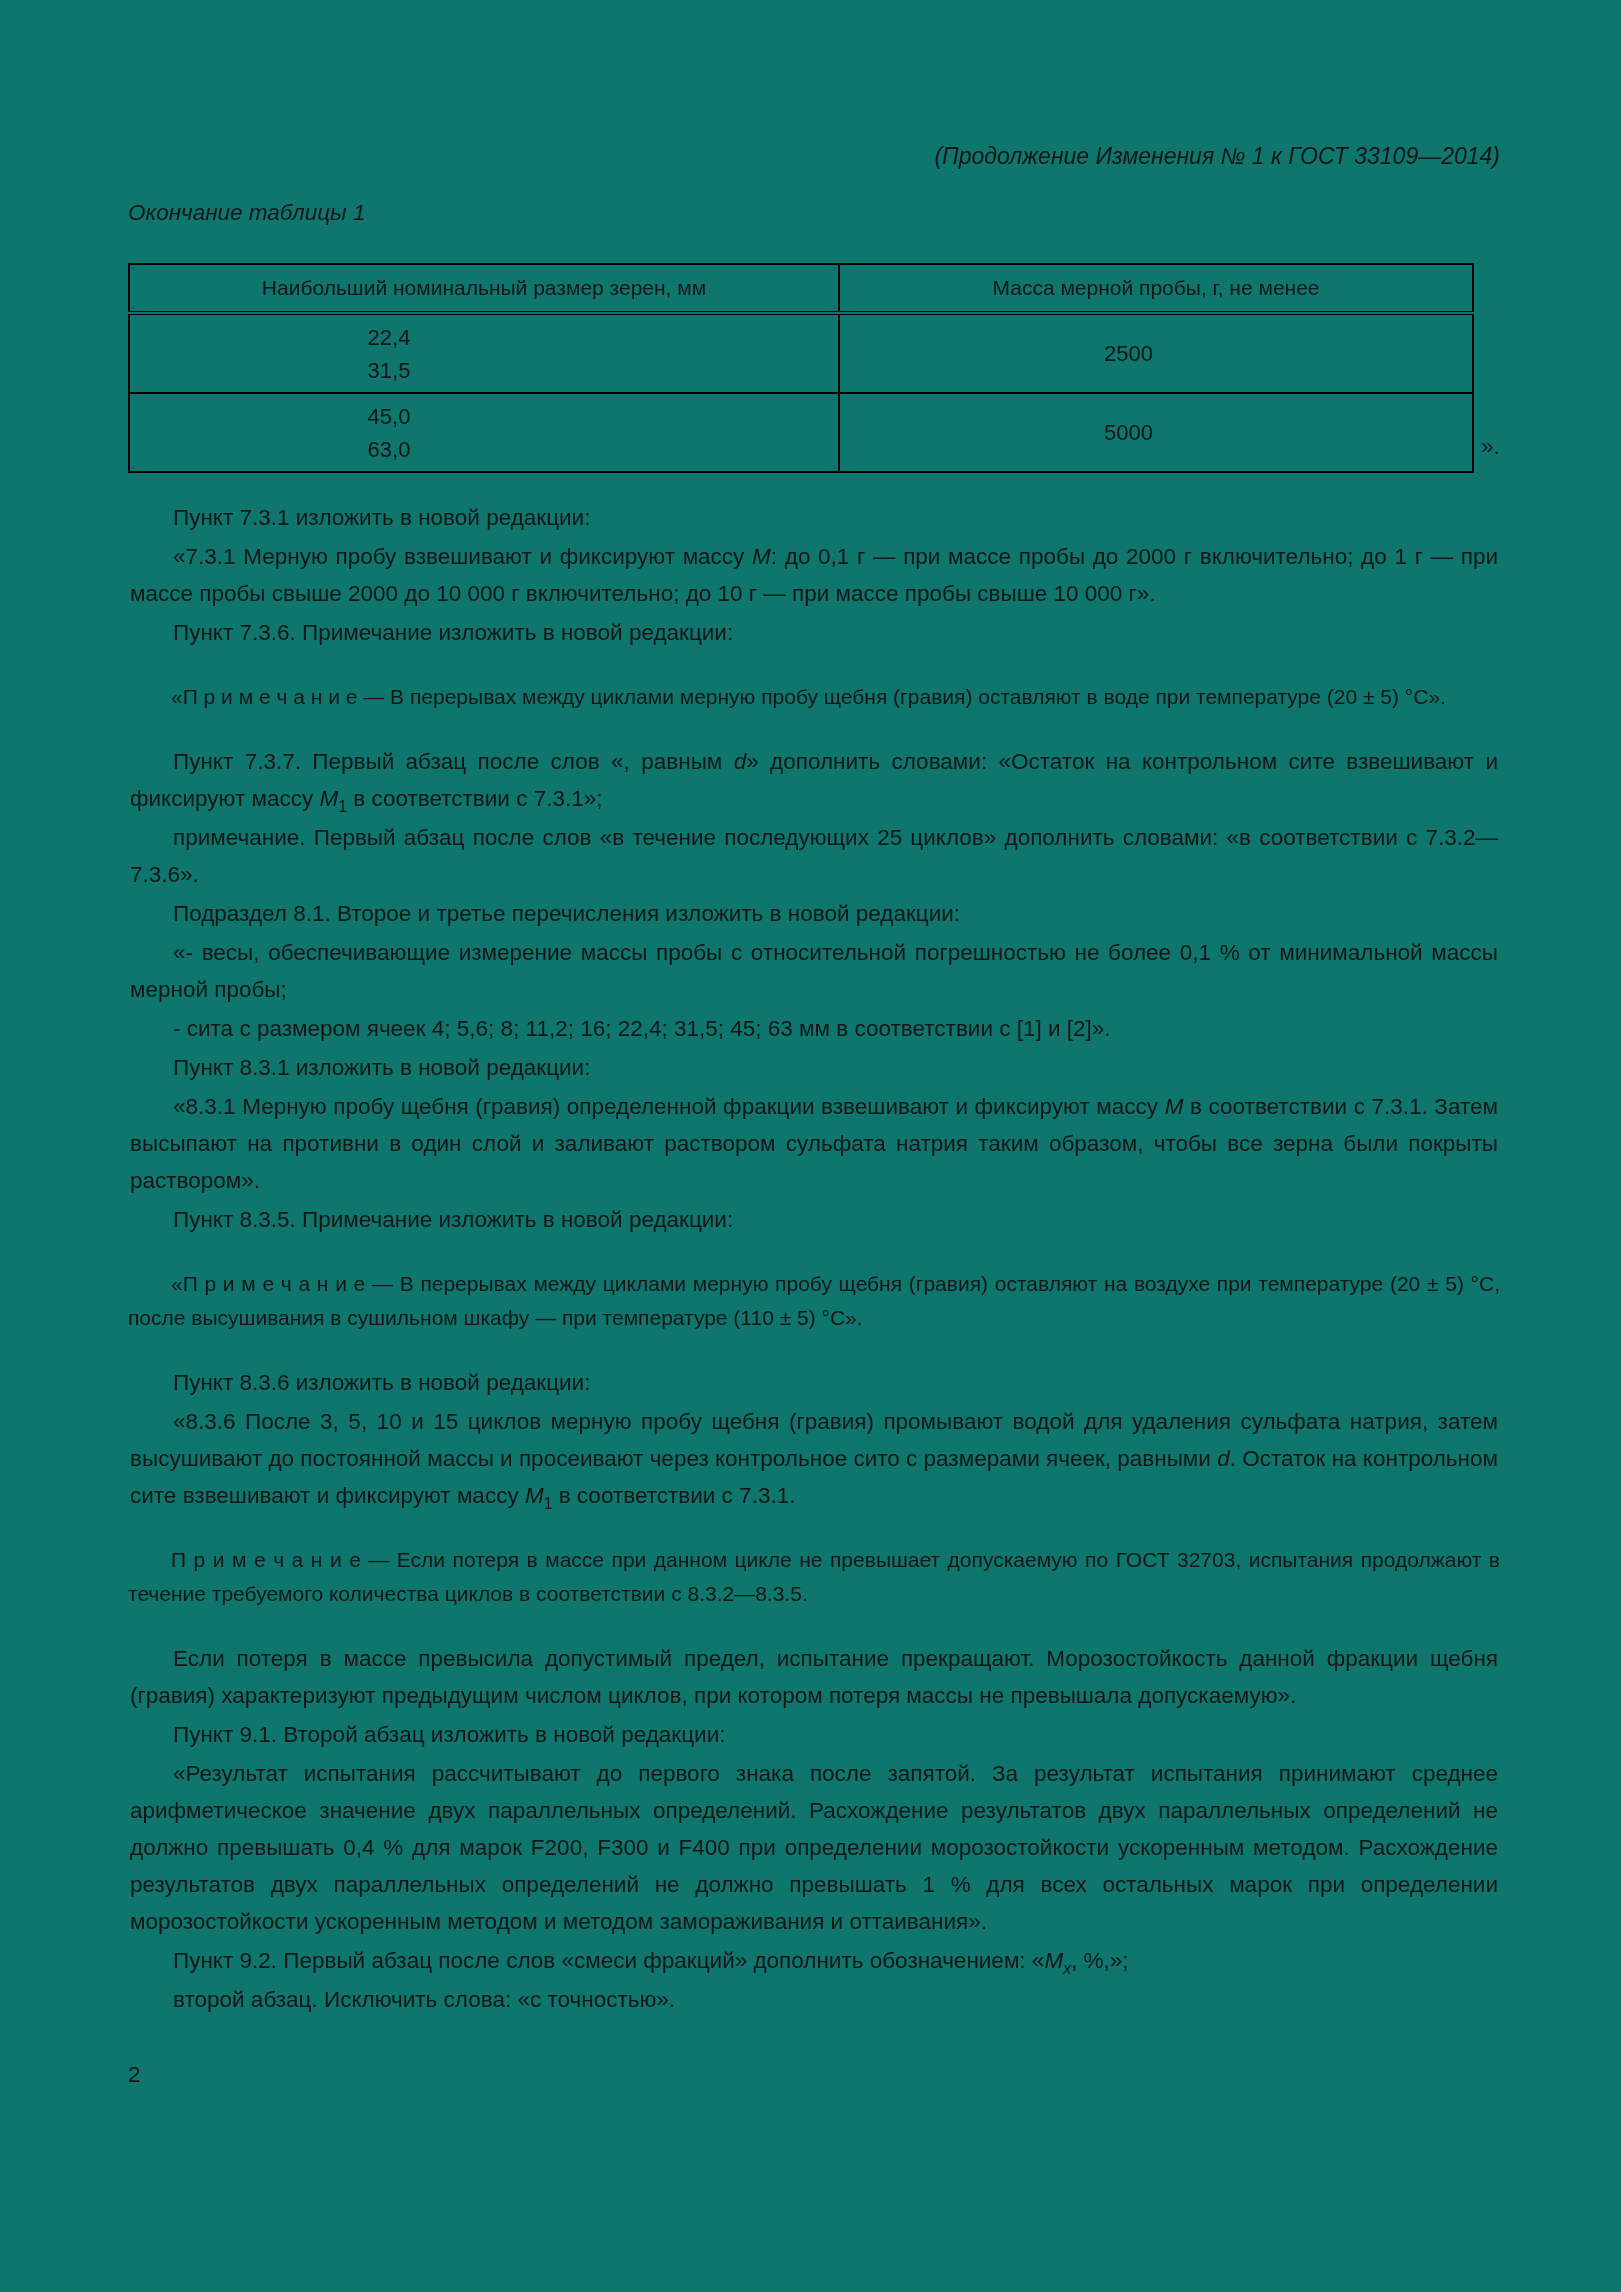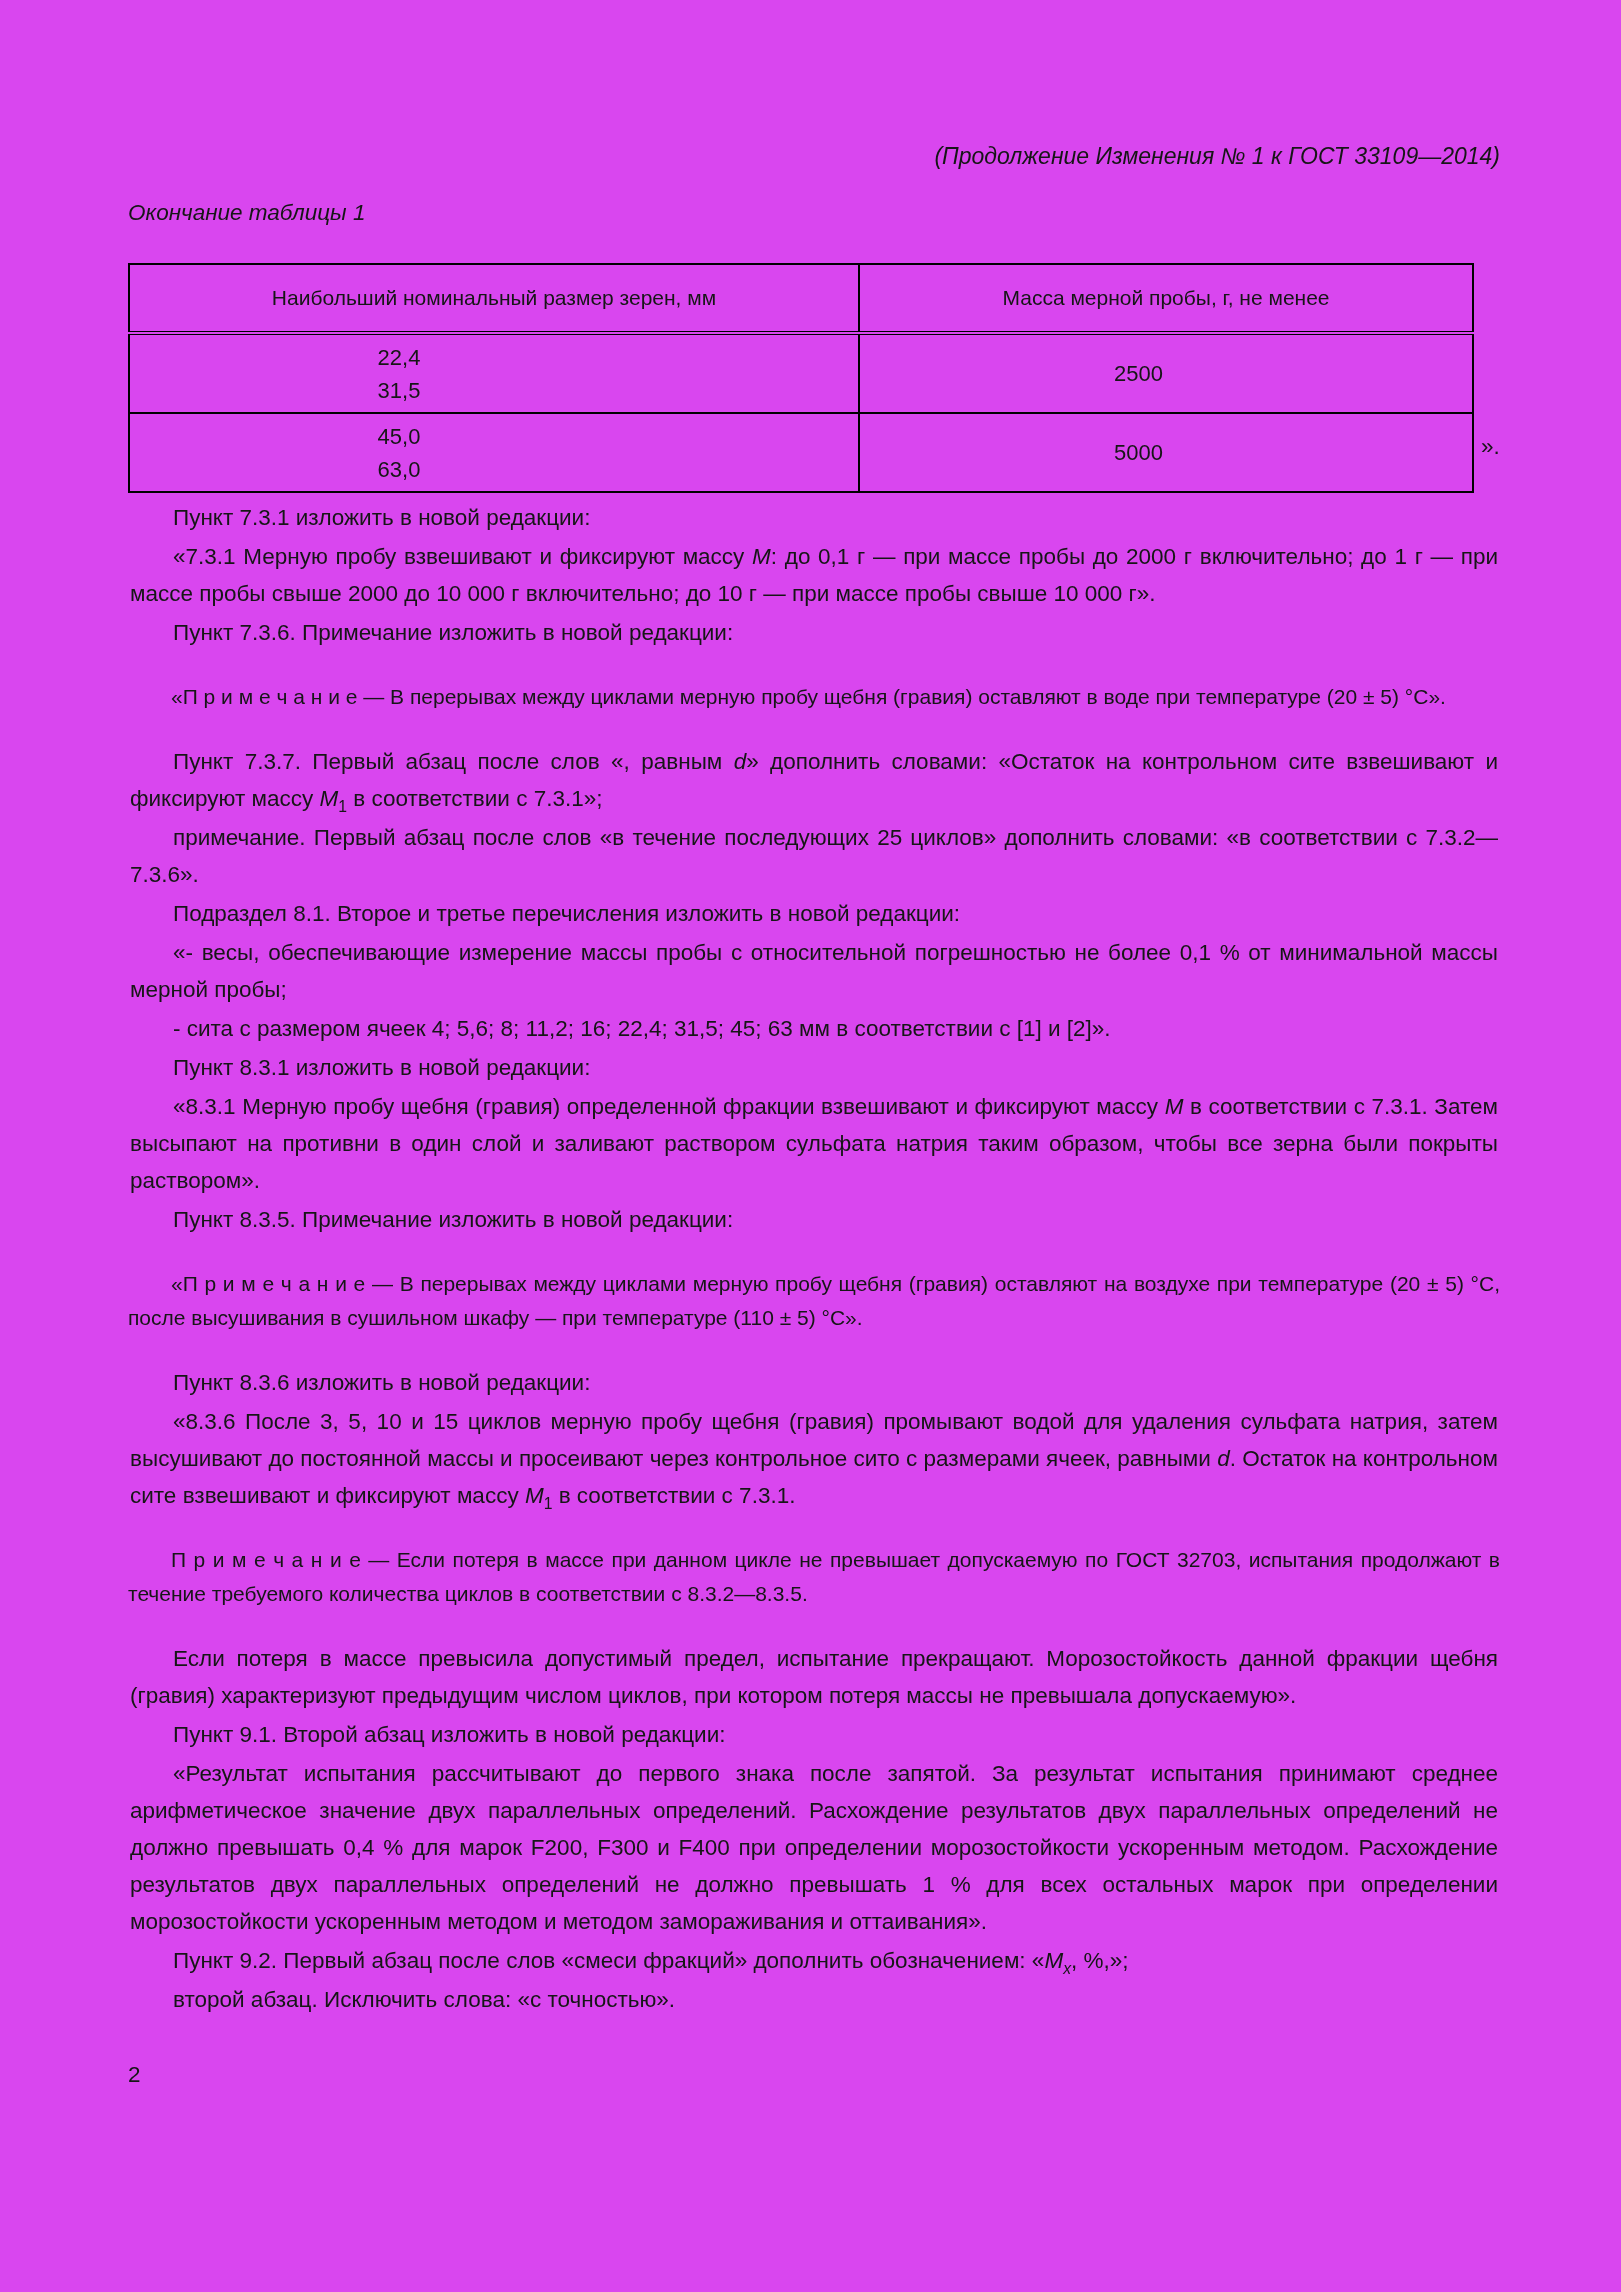--- a/index.html
+++ b/index.html
@@ -1,19 +1,19 @@
 <!DOCTYPE html>
 <html><head>
 <meta charset="utf-8">
 <style>
   html,body { margin:0; padding:0; background:#e8e8e8; }
   .page {
     position:relative;
     width:1621px; height:2293px;
-    background:#d946ef;
+    background:#0f766e;
     font-family:"Liberation Sans", sans-serif;
     color:#161616;
     margin:0 auto;
     overflow:hidden;
   }
   .running-header {
     position:absolute; top:143px; right:121px;
     font-style:italic; font-size:23px; white-space:nowrap;
   }
   .table-caption {
@@ -23,21 +23,21 @@
   table.gost-table {
     position:absolute; top:263px; left:128px;
     width:1346px;
     border-collapse:collapse;
     border:2.9px solid #000;
     table-layout:fixed;
   }
   table.gost-table th {
     font-weight:normal; font-size:21px;
     text-align:center; vertical-align:middle;
-    height:46px; padding:10px;
+    height:46px; padding:0;
     border-bottom:4.9px double #000;
   }
   table.gost-table th.c1, table.gost-table td.c1 { border-right:2px solid #000; }
   table.gost-table th.c1 { width:708px; }
   table.gost-table td {
     height:77px; padding:0; vertical-align:middle;
     font-size:22px; text-align:center;
   }
   table.gost-table td.c1 { padding-right:238px; line-height:33px;padding-left:48px; }
   table.gost-table td.c2 { padding-right:55px; }

